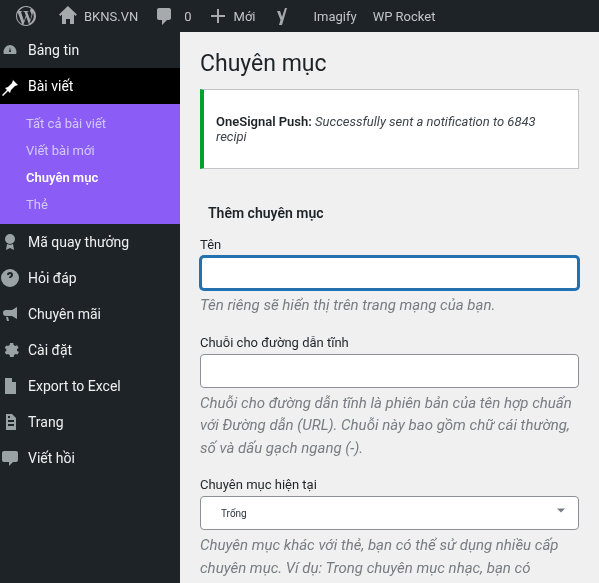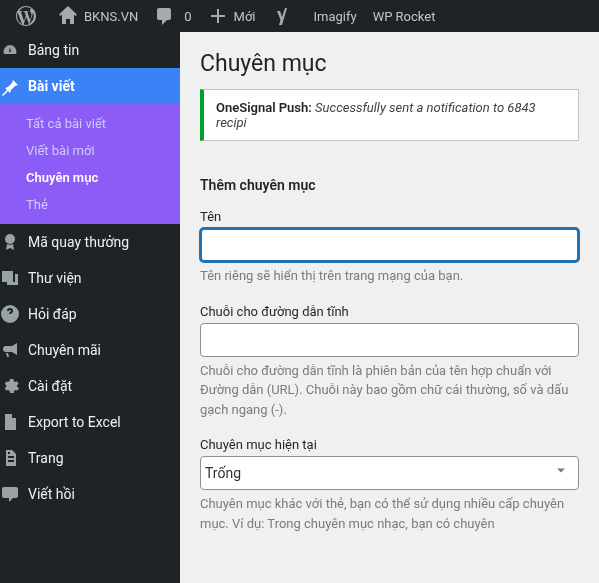--- a/index.html
+++ b/index.html
@@ -10,42 +10,42 @@
 .adminbar svg { width: 20px; height: 20px; fill: #a7aaad; }
 .adminbar .ab-icon { margin-right: 6px; display: inline-flex; }
 .adminbar .count { margin-left: 4px; }
 
 .wrap { display: flex; height: calc(100% - 32px); }
 
 .sidebar { width: 180px; background: #1d2327; color: #f0f0f1; font-size: 14px; }
 .menu-item { display: flex; align-items: center; padding: 8px 0; cursor: pointer; color: #f0f0f1; }
 .menu-item .micon { width: 20px; height: 20px; margin-right: 8px; display: inline-flex; align-items: center; justify-content: center; }
 .menu-item svg { width: 20px; height: 20px; fill: rgba(240,246,252,0.6); }
-.menu-item.current { background: #3b82f6; color: #fff; font-weight: 700; position: relative; }
+.menu-item.current { background: #000000; color: #fff; font-weight: 400; position: relative; }
 .menu-item.current svg { fill: #fff; }
 .menu-item.current::after { content: ""; position: absolute; right: -8px; top: 50%; transform: translateY(-50%); border: 8px solid transparent; border-right-color: #f0f0f1; }
 .submenu { background: #8b5cf6; padding: 6px 12px; }
 .submenu .sub-item { padding: 6px 12px 6px 14px; font-size: 13px; color: rgba(240,246,252,0.7); cursor: pointer; }
 .submenu .sub-item.active { color: #fff; font-weight: 600; }
 
 .content { flex: 1; background: #f0f0f1; padding: 0 20px 20px 20px; overflow: hidden; }
 .page-title { font-size: 23px; font-weight: 400; color: #1d2327; padding: 18px 0 12px 0; }
-.notice { border: 1px solid #c3c4c7; border-left: 4px solid #00a32a; background: #fff; padding: 10px 12px; font-size: 13px; color: #3c434a; }
+.notice { border: 1px solid #c3c4c7; border-left: 4px solid #00a32a; background: #fff; padding: 24px 12px; font-size: 13px; color: #3c434a; }
 .notice b { font-weight: 600; color: #1d2327; }
 .notice i { font-style: italic; }
 
-.section-title { font-size: 14px; font-weight: 600; color: #1d2327; margin: 36px 0 16px 0; }
+.section-title { font-size: 14px; font-weight: 600; color: #1d2327; margin: 36px 0 16px 8px; }
 .field { margin-bottom: 18px; }
 .field-label { font-size: 13px; color: #1d2327; margin-bottom: 4px; display: block; }
 .field input[type=text], .field select {
-  width: 100%; font-size: 14px; padding: 4px 4px; border: 1px solid #8c8f94;
+  width: 100%; font-size: 10px; padding: 4px 20px; border: 1px solid #8c8f94;
   border-radius: 4px; background: #fff; color: #2c3338; height: 34px;
 }
 .field input.focused { border: 2px solid #2271b1; outline: none; box-shadow: 0 0 0 1px #2271b1; }
-.field .desc { font-size: 13px; color: #787c82; margin-top: 4px; line-height: 1.5; }
+.field .desc { font-size: 15px; font-style: italic; color: #787c82; margin-top: 4px; line-height: 1.5; }
 .select-wrap { position: relative; }
 .select-wrap .chev { position: absolute; right: 10px; top: 50%; transform: translateY(-50%); pointer-events: none; }
 .select-wrap .chev svg { width: 16px; height: 16px; fill: #787c82; }
 </style>
 </head>
 <body>
 
 <div class="adminbar">
   <div class="ab-item">
     <span class="ab-icon">
@@ -119,28 +119,20 @@
       <div class="sub-item">Thẻ</div>
     </div>
 
     <div class="menu-item">
       <span class="micon">
           <svg viewBox="0 0 20 20">
             <path d="M10 2a5 5 0 1 1 0 10 5 5 0 0 1 0-10zm-3 10l-1 6 4-2 4 2-1-6a7 7 0 0 1-6 0z"></path>
           </svg>
         </span>
       <span>Mã quay thưởng</span>
-    </div>
-    <div class="menu-item">
-      <span class="micon">
-          <svg viewBox="0 0 20 20">
-            <path d="M2 3h11v11H2V3zm13 3h3v11H7v-3h8V6z"></path>
-          </svg>
-        </span>
-      <span>Thư viện</span>
     </div>
     <div class="menu-item">
       <span class="micon">
           <svg viewBox="0 0 20 20">
             <path d="M10 1a9 9 0 1 1 0 18 9 9 0 0 1 0-18zm0 3a3 3 0 0 0-3 3h2a1 1 0 1 1 2 0c0 1-2 1-2 3h2c0-1 2-1 2-3a3 3 0 0 0-3-3zm-1 8h2v2H9v-2z"></path>
           </svg>
         </span>
       <span>Hỏi đáp</span>
     </div>
     <div class="menu-item">

